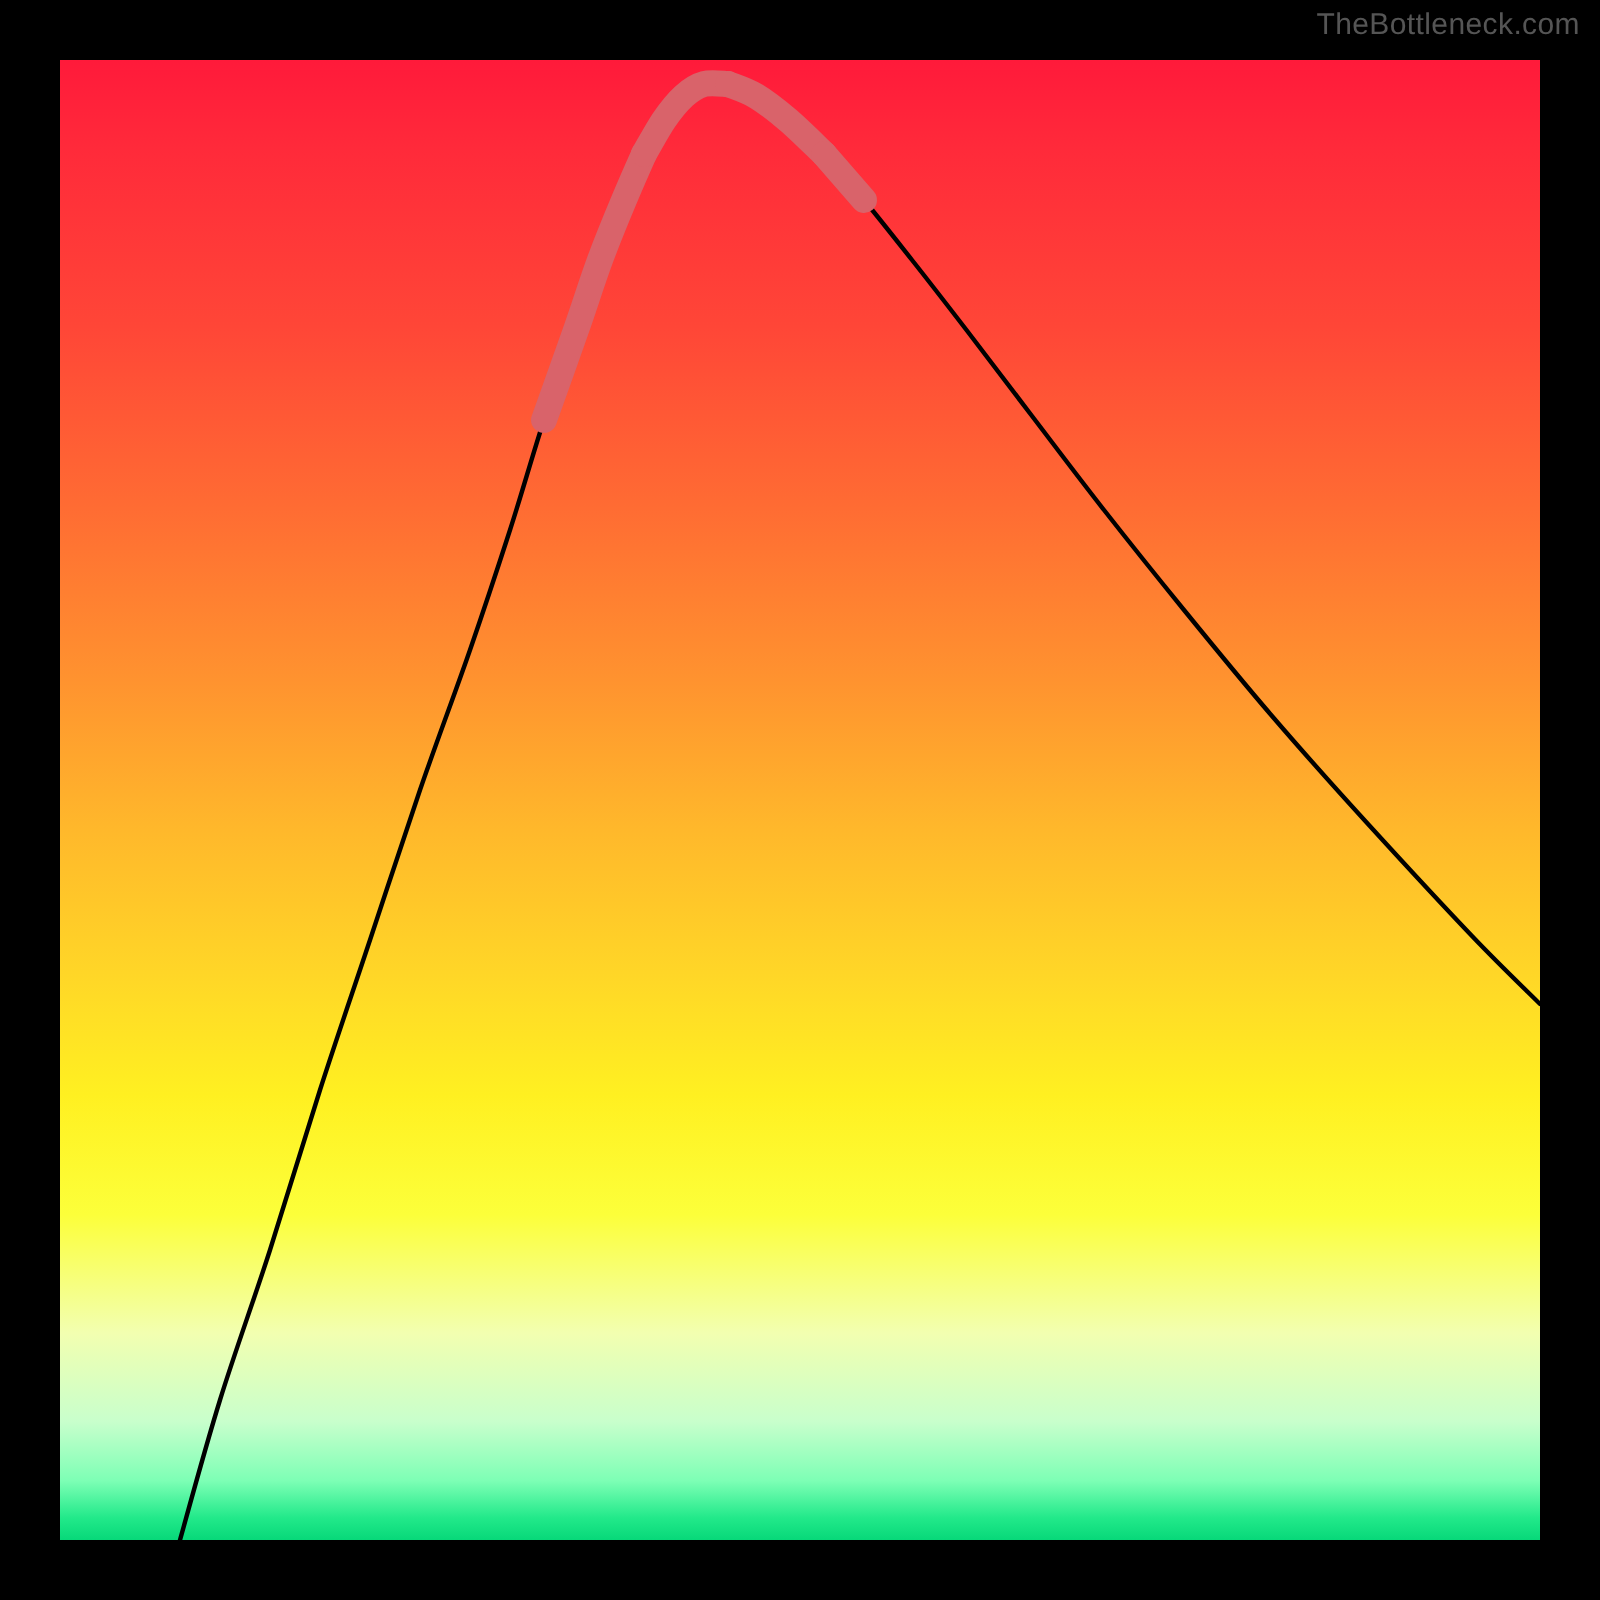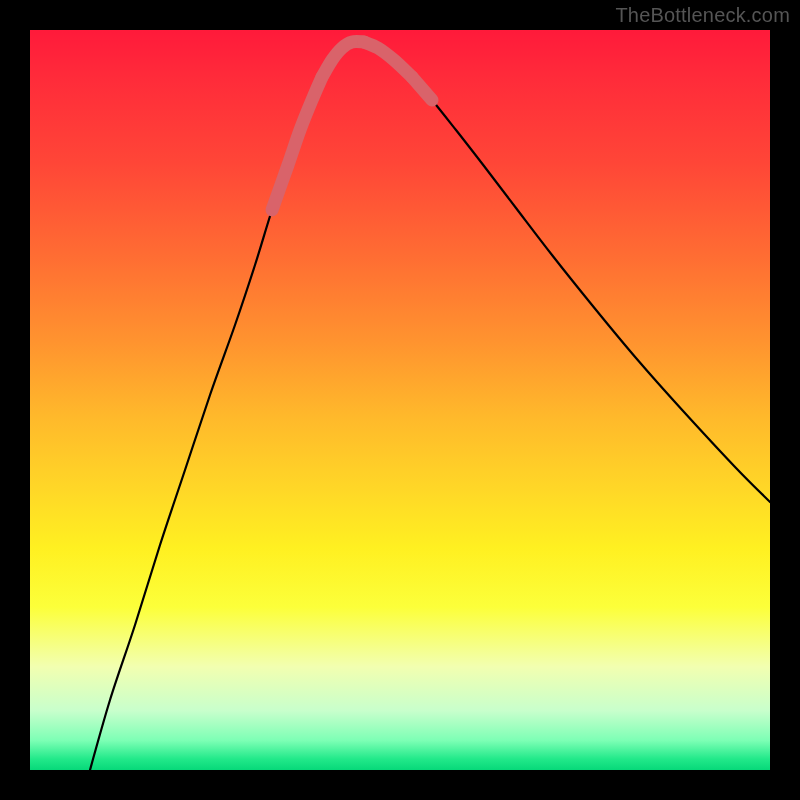--- a/index.html
+++ b/index.html
@@ -15,21 +15,21 @@
     position: relative;
     width: 800px;
     height: 800px;
     background: #000;
   }
   .watermark {
     position: absolute;
     top: 4px;
     right: 10px;
     color: #555;
-    font-size: 20px;
+    font-size: 15px;
     font-weight: 500;
     letter-spacing: 0.2px;
     z-index: 10;
     user-select: none;
   }
   .plot-area {
     position: absolute;
     left: 30px;
     top: 30px;
     width: 740px;

